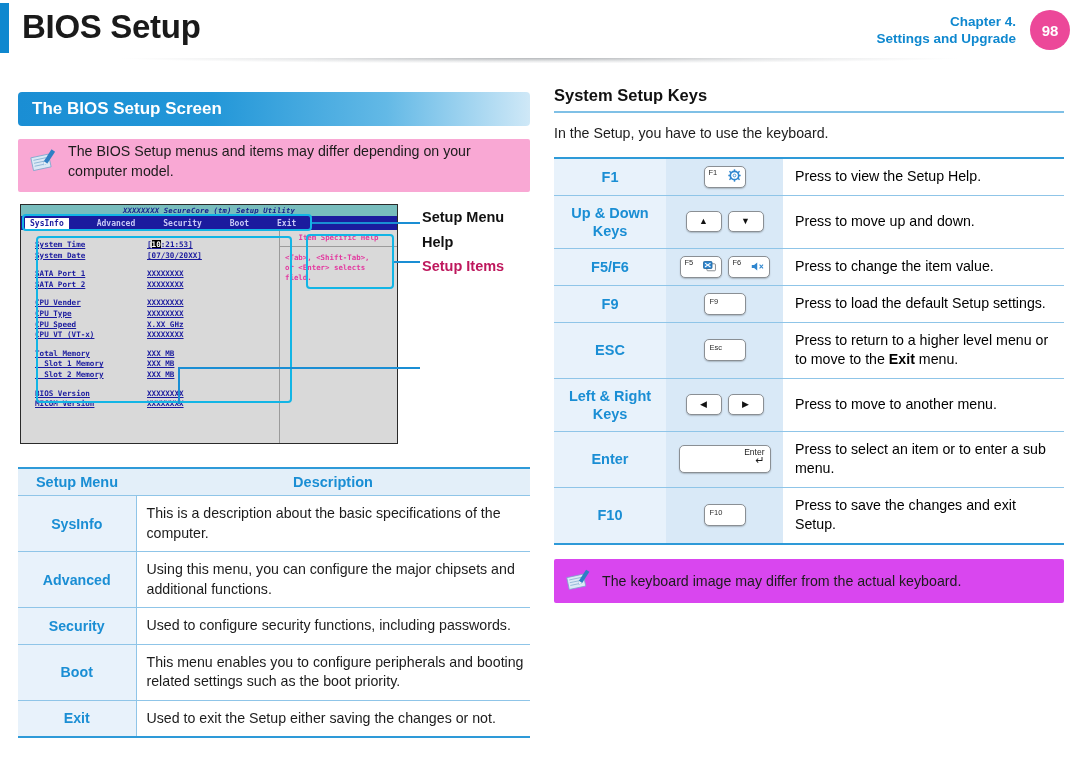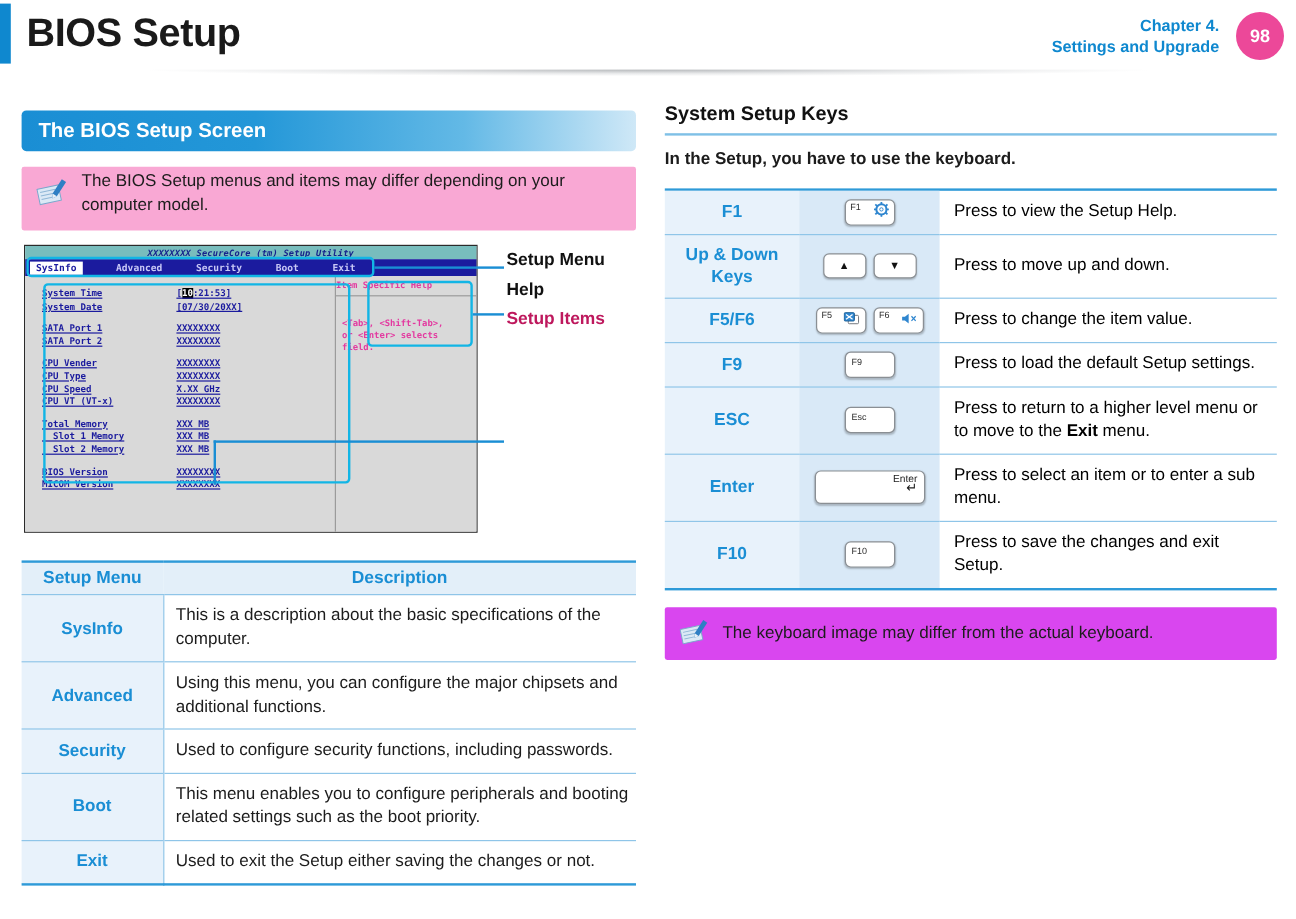--- a/index.html
+++ b/index.html
@@ -83,21 +83,21 @@
   .bios-left .row .lbl { width: 112px; white-space: pre; }
   .bios-left .row .val { white-space: pre; }
   .bios-left .spacer { height: 8px; }
   .hl { background: #000000; color: #ffffff; }
   .bios-right {
     flex: 1; border-left: 1px solid #9b9b9b; padding: 3px 0 0 0;
     font-family: "DejaVu Sans Mono", monospace; font-size: 7.4px; font-weight: bold;
     color: #e33aa0;
   }
   .bios-right .hhead {
-    text-align: left; border-bottom: 1px solid #9b9b9b; padding-bottom: 4px; margin-bottom: 18px;
+    text-align: center; border-bottom: 1px solid #9b9b9b; padding-bottom: 4px; margin-bottom: 6px;
   }
   .bios-right .htext { padding: 0 5px; line-height: 10px; white-space: pre-line; }
 
   
   .cal { position: absolute; border: 2px solid #12b5e5; border-radius: 4px; pointer-events: none; }
   .cline { position: absolute; background: #1a8ed4; height: 1.5px; }
   .cline-v { position: absolute; background: #1a8ed4; width: 1.5px; }
 
   .bios-labels { position: absolute; left: 404px; top: 5px; width: 130px; }
   .bl-h { font-size: 14.5px; font-weight: bold; color: #111; margin-bottom: 2px; }
@@ -118,21 +118,21 @@
     width: 118px; border-right: 1.2px solid #8fc5e8; padding: 8px 4px;
   }
   .tbl td.d { padding: 8px 6px 8px 10px; line-height: 19.5px; vertical-align: middle; }
   .tbl tbody tr { border-bottom: 1.2px solid #8fc5e8; }
   .tbl tbody tr:last-child { border-bottom: 2.2px solid #2e9ad8; }
 
   
   .rightcol { position: absolute; left: 554px; top: 86px; width: 510px; }
   .rt-title { font-size: 16.5px; font-weight: bold; color: #111; padding-bottom: 6px; }
   .rt-rule { height: 1.6px; background: #7fc0e6; }
-  .rt-intro { font-size: 14.2px; color: #1c1c1c; margin-top: 12px; margin-bottom: 16px; font-weight: bold; }
+  .rt-intro { font-size: 14.2px; color: #1c1c1c; margin-top: 12px; margin-bottom: 16px; }
 
   table.keys { border-collapse: collapse; width: 510px; }
   .keys tr { border-bottom: 1.2px solid #8fc5e8; }
   .keys tr:last-child { border-bottom: none; }
   .keys td.kname {
     background: #e8f2fb; color: #1a8ed4; font-weight: bold; font-size: 14.5px;
     text-align: center; width: 112px; padding: 8px 4px; line-height: 18px;
   }
   .keys td.kimg {
     background: #d9e9f7; width: 117px; padding: 7px 4px; text-align: center;
@@ -382,20 +382,25 @@
             <td class="kname">F9</td>
             <td class="kimg"><span class="cap sq"><span class="ct">F9</span></span></td>
             <td class="kdesc">Press to load the default Setup settings.</td>
           </tr>
           <tr>
             <td class="kname">ESC</td>
             <td class="kimg"><span class="cap sq"><span class="ct">Esc</span></span></td>
             <td class="kdesc">Press to return to a higher level menu or to move to the <b>Exit</b> menu.</td>
           </tr>
           <tr>
+            <td class="kname">Left &amp; Right Keys</td>
+            <td class="kimg"><span class="cap arrow"><span class="ar">◀</span></span><span class="cap arrow"><span class="ar">▶</span></span></td>
+            <td class="kdesc">Press to move to another menu.</td>
+          </tr>
+          <tr>
             <td class="kname">Enter</td>
             <td class="kimg"><span class="cap wide"><span class="ent">Enter<span class="a">↵</span></span></span></td>
             <td class="kdesc">Press to select an item or to enter a sub menu.</td>
           </tr>
           <tr>
             <td class="kname">F10</td>
             <td class="kimg"><span class="cap sq"><span class="ct">F10</span></span></td>
             <td class="kdesc">Press to save the changes and exit Setup.</td>
           </tr>
         </tbody>

